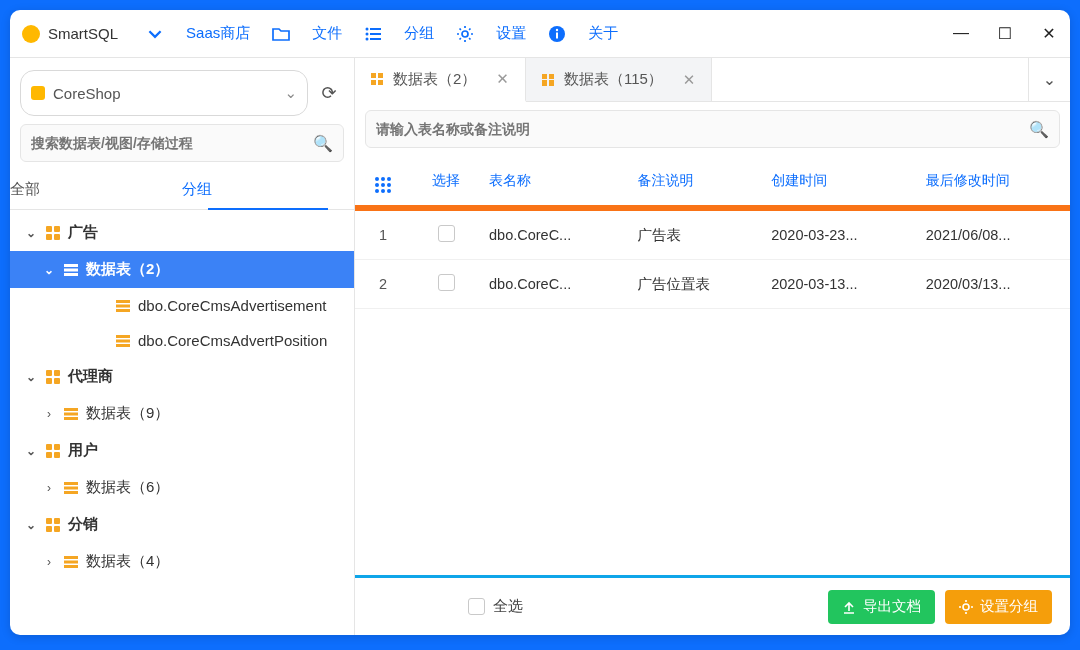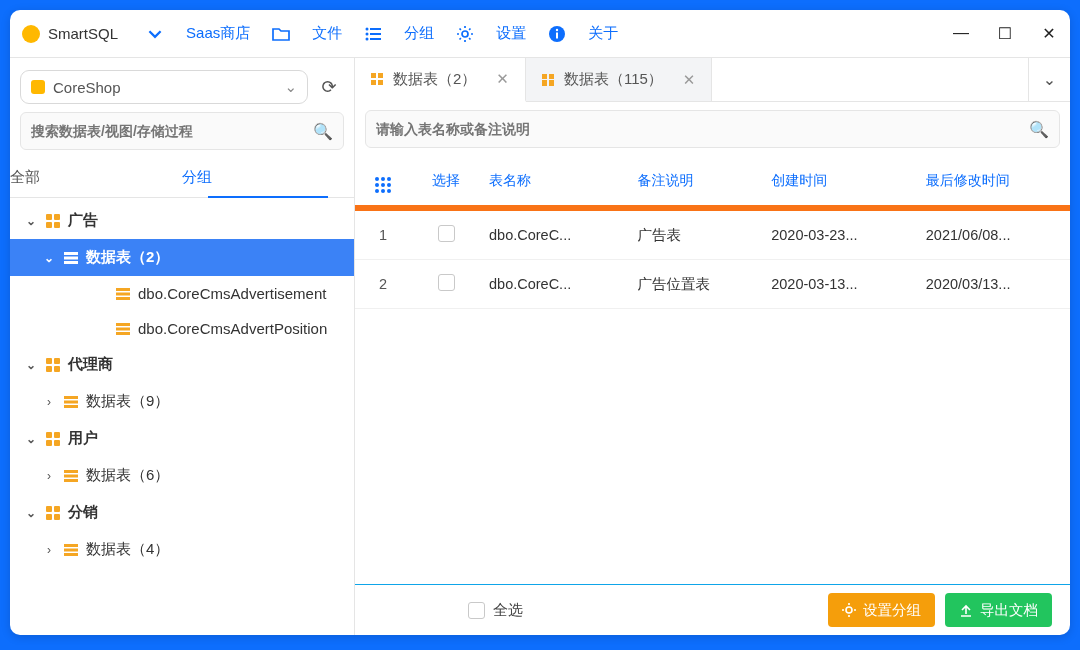--- a/index.html
+++ b/index.html
@@ -17,21 +17,21 @@
 .titlebar .logo { width:18px; height:18px; border-radius:50%; background:#ffb800; display:inline-block; }
 .titlebar .menus { display:flex; align-items:center; gap:22px; margin-left:28px; }
 .titlebar .menu { display:flex; align-items:center; gap:22px; font-size:15px; color:#0d6efd; cursor:pointer; }
 .titlebar .menu .mi { width:18px; height:18px; display:flex; align-items:center; justify-content:center; }
 .titlebar .winctl { margin-left:auto; display:flex; gap:26px; font-size:16px; color:#222; }
 .titlebar .winctl span { cursor:pointer; width:18px; text-align:center; }
 
 .body { flex:1; display:flex; overflow:hidden; }
 .sidebar { width:345px; border-right:1px solid #e5e5e5; display:flex; flex-direction:column; }
 .dbrow { padding:12px 10px 8px; display:flex; gap:6px; align-items:center; }
-.dbselect { flex:1; height:34px; border:1px solid #d9d9d9; border-radius:9px; display:flex; align-items:center; padding:0 10px; gap:8px; font-size:15px; color:#555; cursor:pointer; }
+.dbselect { flex:1; height:46px; border:1px solid #d9d9d9; border-radius:14px; display:flex; align-items:center; padding:0 10px; gap:8px; font-size:15px; color:#555; cursor:pointer; }
 .dbselect .db-icon { width:14px; height:14px; border-radius:3px; background:#ffb800; display:inline-block; }
 .dbselect .chev { margin-left:auto; color:#888; }
 .refresh { width:30px; height:30px; display:flex; align-items:center; justify-content:center; color:#555; cursor:pointer; font-size:18px; }
 
 .search-row { padding:0 10px 8px; }
 .search { height:38px; border:1px solid #e5e5e5; border-radius:6px; display:flex; align-items:center; padding:0 10px; background:#fafafa; }
 .search input { flex:1; border:none; background:transparent; font-size:14px; outline:none; color:#555;font-weight:bold; }
 .search .mag { color:#bbb; font-size:16px; }
 
 .tabs2 { display:flex; border-bottom:1px solid #e5e5e5; }
@@ -69,21 +69,21 @@
 thead th { font-size:14px; color:#0d6efd; font-weight:500; padding:12px 8px; border-bottom:6px solid #f97316; text-align:left; }
 thead th.idx { width:56px; text-align:center; }
 thead th.idx .dots { display:inline-grid; grid-template-columns:repeat(3,4px); grid-template-rows:repeat(3,4px); gap:2px; }
 thead th.idx .dots i { background:#0d6efd; border-radius:50%; width:4px; height:4px; }
 thead th.sel { width:70px; text-align:center; }
 tbody td { font-size:14.5px; color:#333; padding:14px 8px; border-bottom:1px solid #f0f0f0; }
 tbody td.idx { text-align:center; color:#555; }
 tbody td.sel { text-align:center; }
 .cb { width:17px; height:17px; border:1.5px solid #c9c9c9; border-radius:3px; display:inline-block; cursor:pointer; background:#fff; }
 
-.footer { height:51px; display:flex; align-items:center; padding:0 18px; border-top:1px solid #0ea5e9; gap:10px; }
+.footer { height:60px; display:flex; align-items:center; padding:0 18px; border-top:3px solid #0ea5e9; gap:10px; }
 .footer .selall { display:flex; align-items:center; gap:8px; margin-left:95px; font-size:15px; color:#444; cursor:pointer;}
 .footer .spacer { flex:1; }
 .footer .btn { height:34px; padding:0 14px; border-radius:4px; display:flex; align-items:center; gap:7px; font-size:14.5px; color:#fff; cursor:pointer; border:none;}
 .footer .btn.orange { background:#f59e0b; }
 .footer .btn.green  { background:#22c55e; }
 </style>
 </head>
 <body>
 
 <div class="app">
@@ -336,29 +336,29 @@
             </tr>
           </tbody>
         </table>
       </div>
       <div class="footer">
         <label class="selall">
           <span class="cb"></span>
           <span>全选</span>
         </label>
         <div class="spacer"></div>
+        <button class="btn green">
+          <svg width="14" height="14" viewBox="0 0 14 14">
+              <path d="M3 7l4-4 4 4M7 3v8M2 13h10" stroke="#fff" stroke-width="1.6" fill="none"></path>
+            </svg>
+          <span>导出文档</span>
+        </button>
         <button class="btn orange">
           <svg width="14" height="14" viewBox="0 0 14 14">
               <circle cx="7" cy="7" r="3" fill="none" stroke="#fff" stroke-width="1.6"></circle>
               <path d="M7 0v2M7 12v2M0 7h2M12 7h2" stroke="#fff" stroke-width="1.6"></path>
             </svg>
           <span>设置分组</span>
         </button>
-        <button class="btn green">
-          <svg width="14" height="14" viewBox="0 0 14 14">
-              <path d="M3 7l4-4 4 4M7 3v8M2 13h10" stroke="#fff" stroke-width="1.6" fill="none"></path>
-            </svg>
-          <span>导出文档</span>
-        </button>
       </div>
     </div>
   </div>
 </div>
 
 </body></html>

